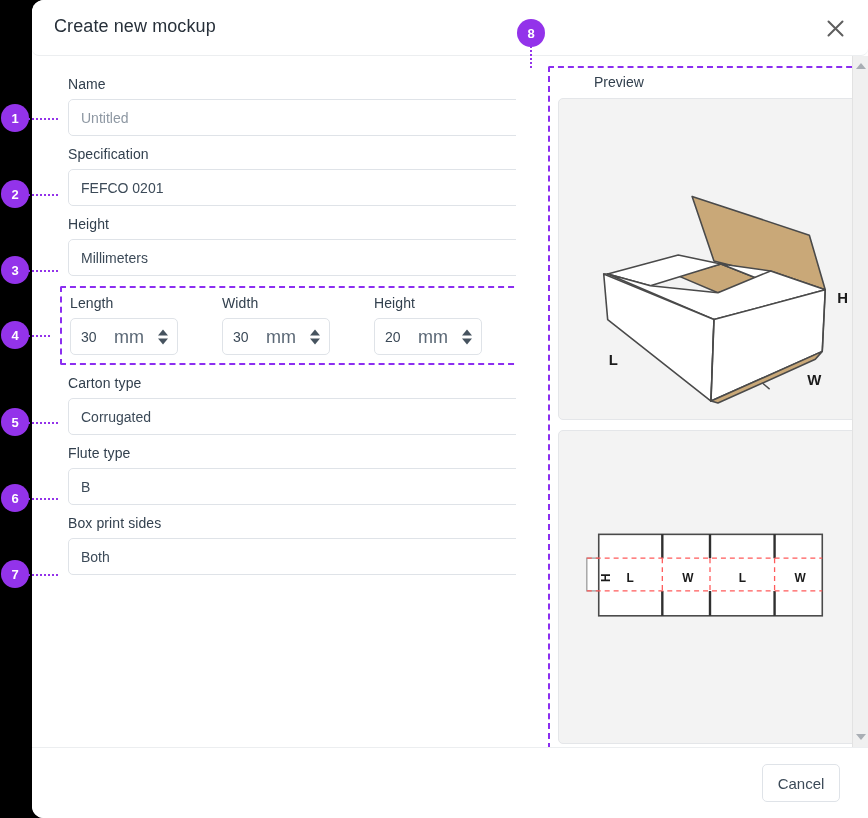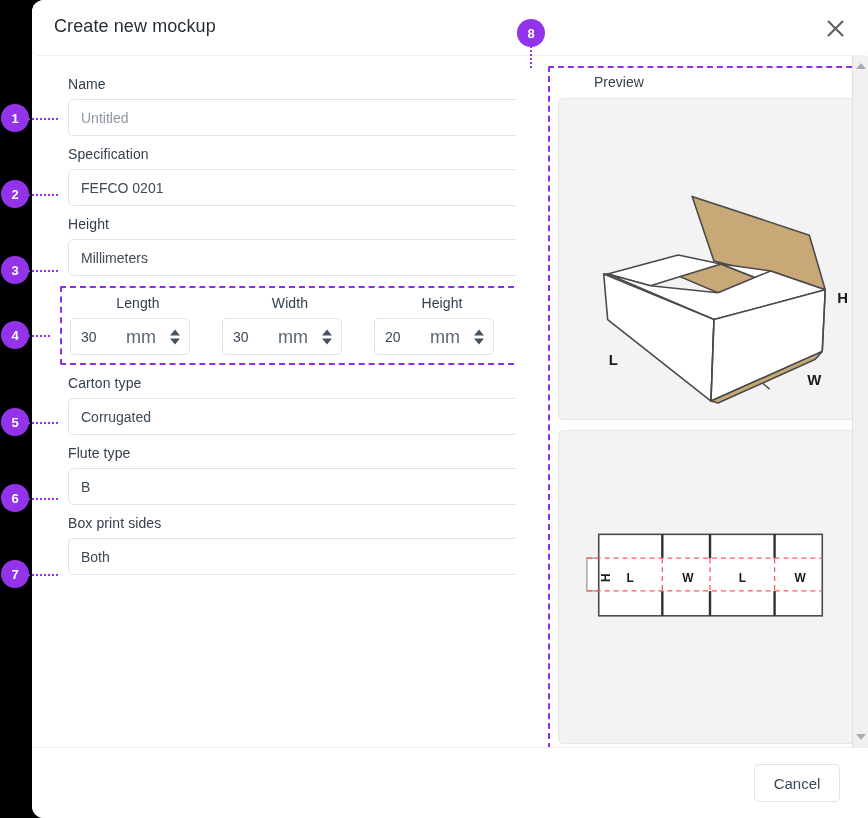--- a/index.html
+++ b/index.html
@@ -81,27 +81,26 @@
   }
 
   
   .dims-wrap {
     position: relative;
     padding: 7px 7px 8px 8px;
     margin: 2px 0 10px -8px;
     width: 464px;
     border: 2px dashed #8b2ef0;
     border-radius: 2px;
-    text-align: center;
   }
   .dims-row { display: flex; gap: 16px; }
   .dim-col { width: 136px; }
   .dim-col .field-label { margin-bottom: 7px; }
   .num-input {
-    width: 120px; height: 37px;
+    width: 108px; height: 37px;
     border: 1px solid #dfe3e8; border-radius: 5px;
     position: relative; background: #fff;
     display: flex; align-items: center;
     padding: 0 10px;
   }
   .num-val { font-size: 14px; color: #3c4a58; }
   .num-unit {
     position: absolute; right: 33px; top: 50%;
     transform: translateY(-50%);
     font-size: 18px; color: #5b6876;
@@ -185,21 +184,21 @@
     padding-right: 28px; gap: 12px;
   }
   .btn {
     height: 38px; border-radius: 5px;
     font-size: 15px; cursor: pointer;
     display: flex; align-items: center; justify-content: center;
     border: none;
     font-family: "Liberation Sans", sans-serif;
   }
   .btn-cancel {
-    width: 86px; background: #fff;
+    width: 78px; background: #fff;
     border: 1px solid #dfe3e8; color: #3c4a58;
   }
   .btn-create {
     width: 82px; background: #1a8cff; color: #fff; font-weight: bold;
   }
 
   
   .badge {
     position: absolute;
     width: 28px; height: 28px; border-radius: 50%;

